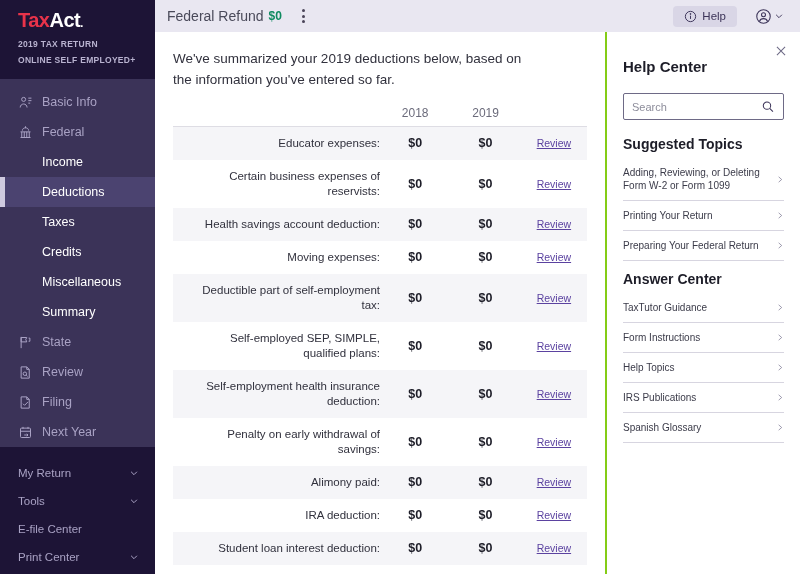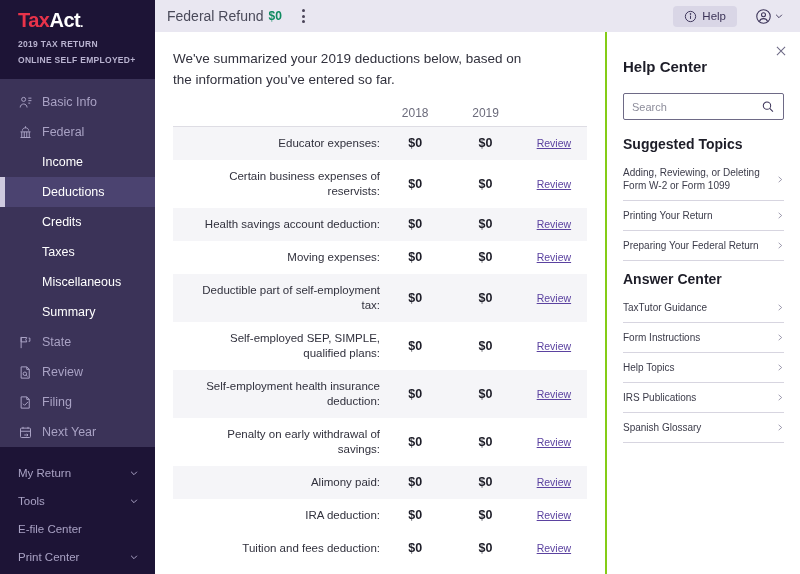--- a/index.html
+++ b/index.html
@@ -196,24 +196,24 @@
         <span>Federal</span>
       </div>
 
       <div class="nav-sub">
           <span>Income</span>
         </div>
       <div class="nav-sub active">
           <span>Deductions</span>
         </div>
       <div class="nav-sub">
+          <span>Taxes</span>
+        </div>
+      <div class="nav-sub">
           <span>Credits</span>
-        </div>
-      <div class="nav-sub">
-          <span>Taxes</span>
         </div>
       <div class="nav-sub">
           <span>Miscellaneous</span>
         </div>
       <div class="nav-sub">
           <span>Summary</span>
         </div>
 
       <div class="nav-item">
         <span class="ico">
@@ -391,20 +391,26 @@
               <td class="amt">$0</td>
               <td class="amt">$0</td>
               <td class="act"><span class="review-link">Review</span></td>
             </tr>
             <tr>
               <td>IRA deduction:</td>
               <td class="amt">$0</td>
               <td class="amt">$0</td>
               <td class="act"><span class="review-link">Review</span></td>
             </tr>
+            <tr class="alt">
+              <td>Student loan interest deduction:</td>
+              <td class="amt">$0</td>
+              <td class="amt">$0</td>
+              <td class="act"><span class="review-link">Review</span></td>
+            </tr>
             <tr>
               <td>Tuition and fees deduction:</td>
               <td class="amt">$0</td>
               <td class="amt">$0</td>
               <td class="act"><span class="review-link">Review</span></td>
             </tr>
 
           </tbody>
         </table>
       </section>

